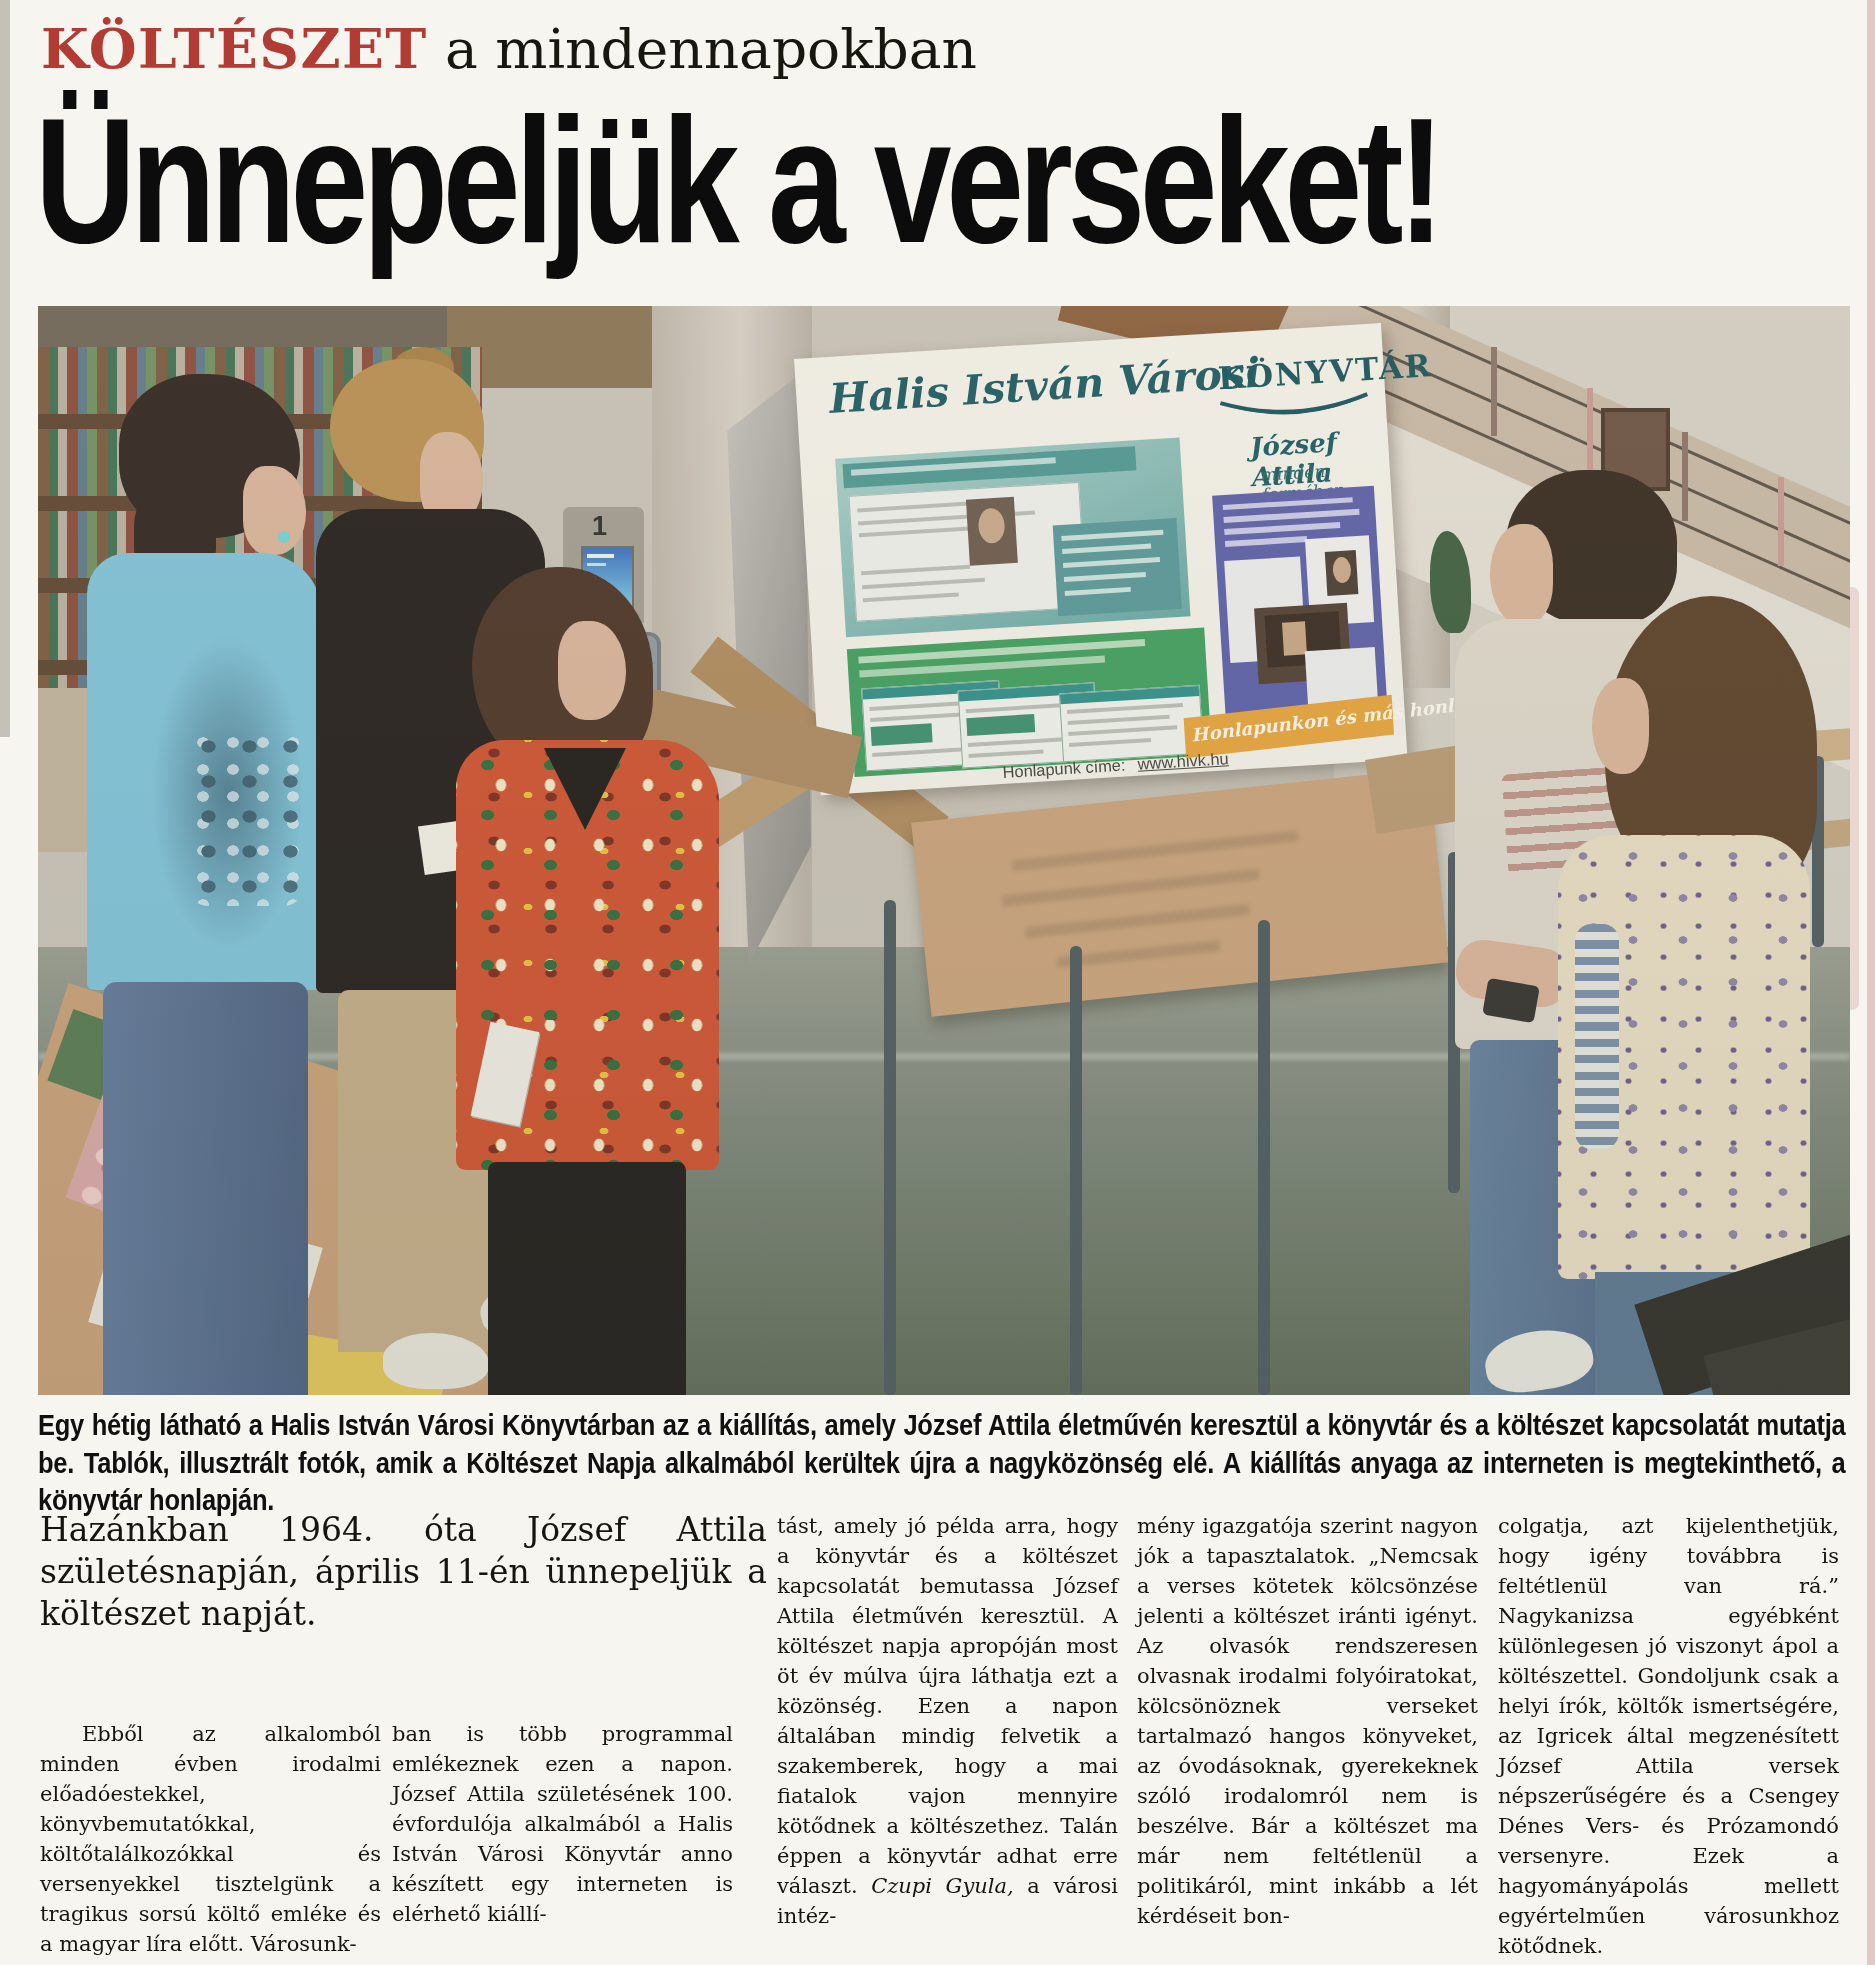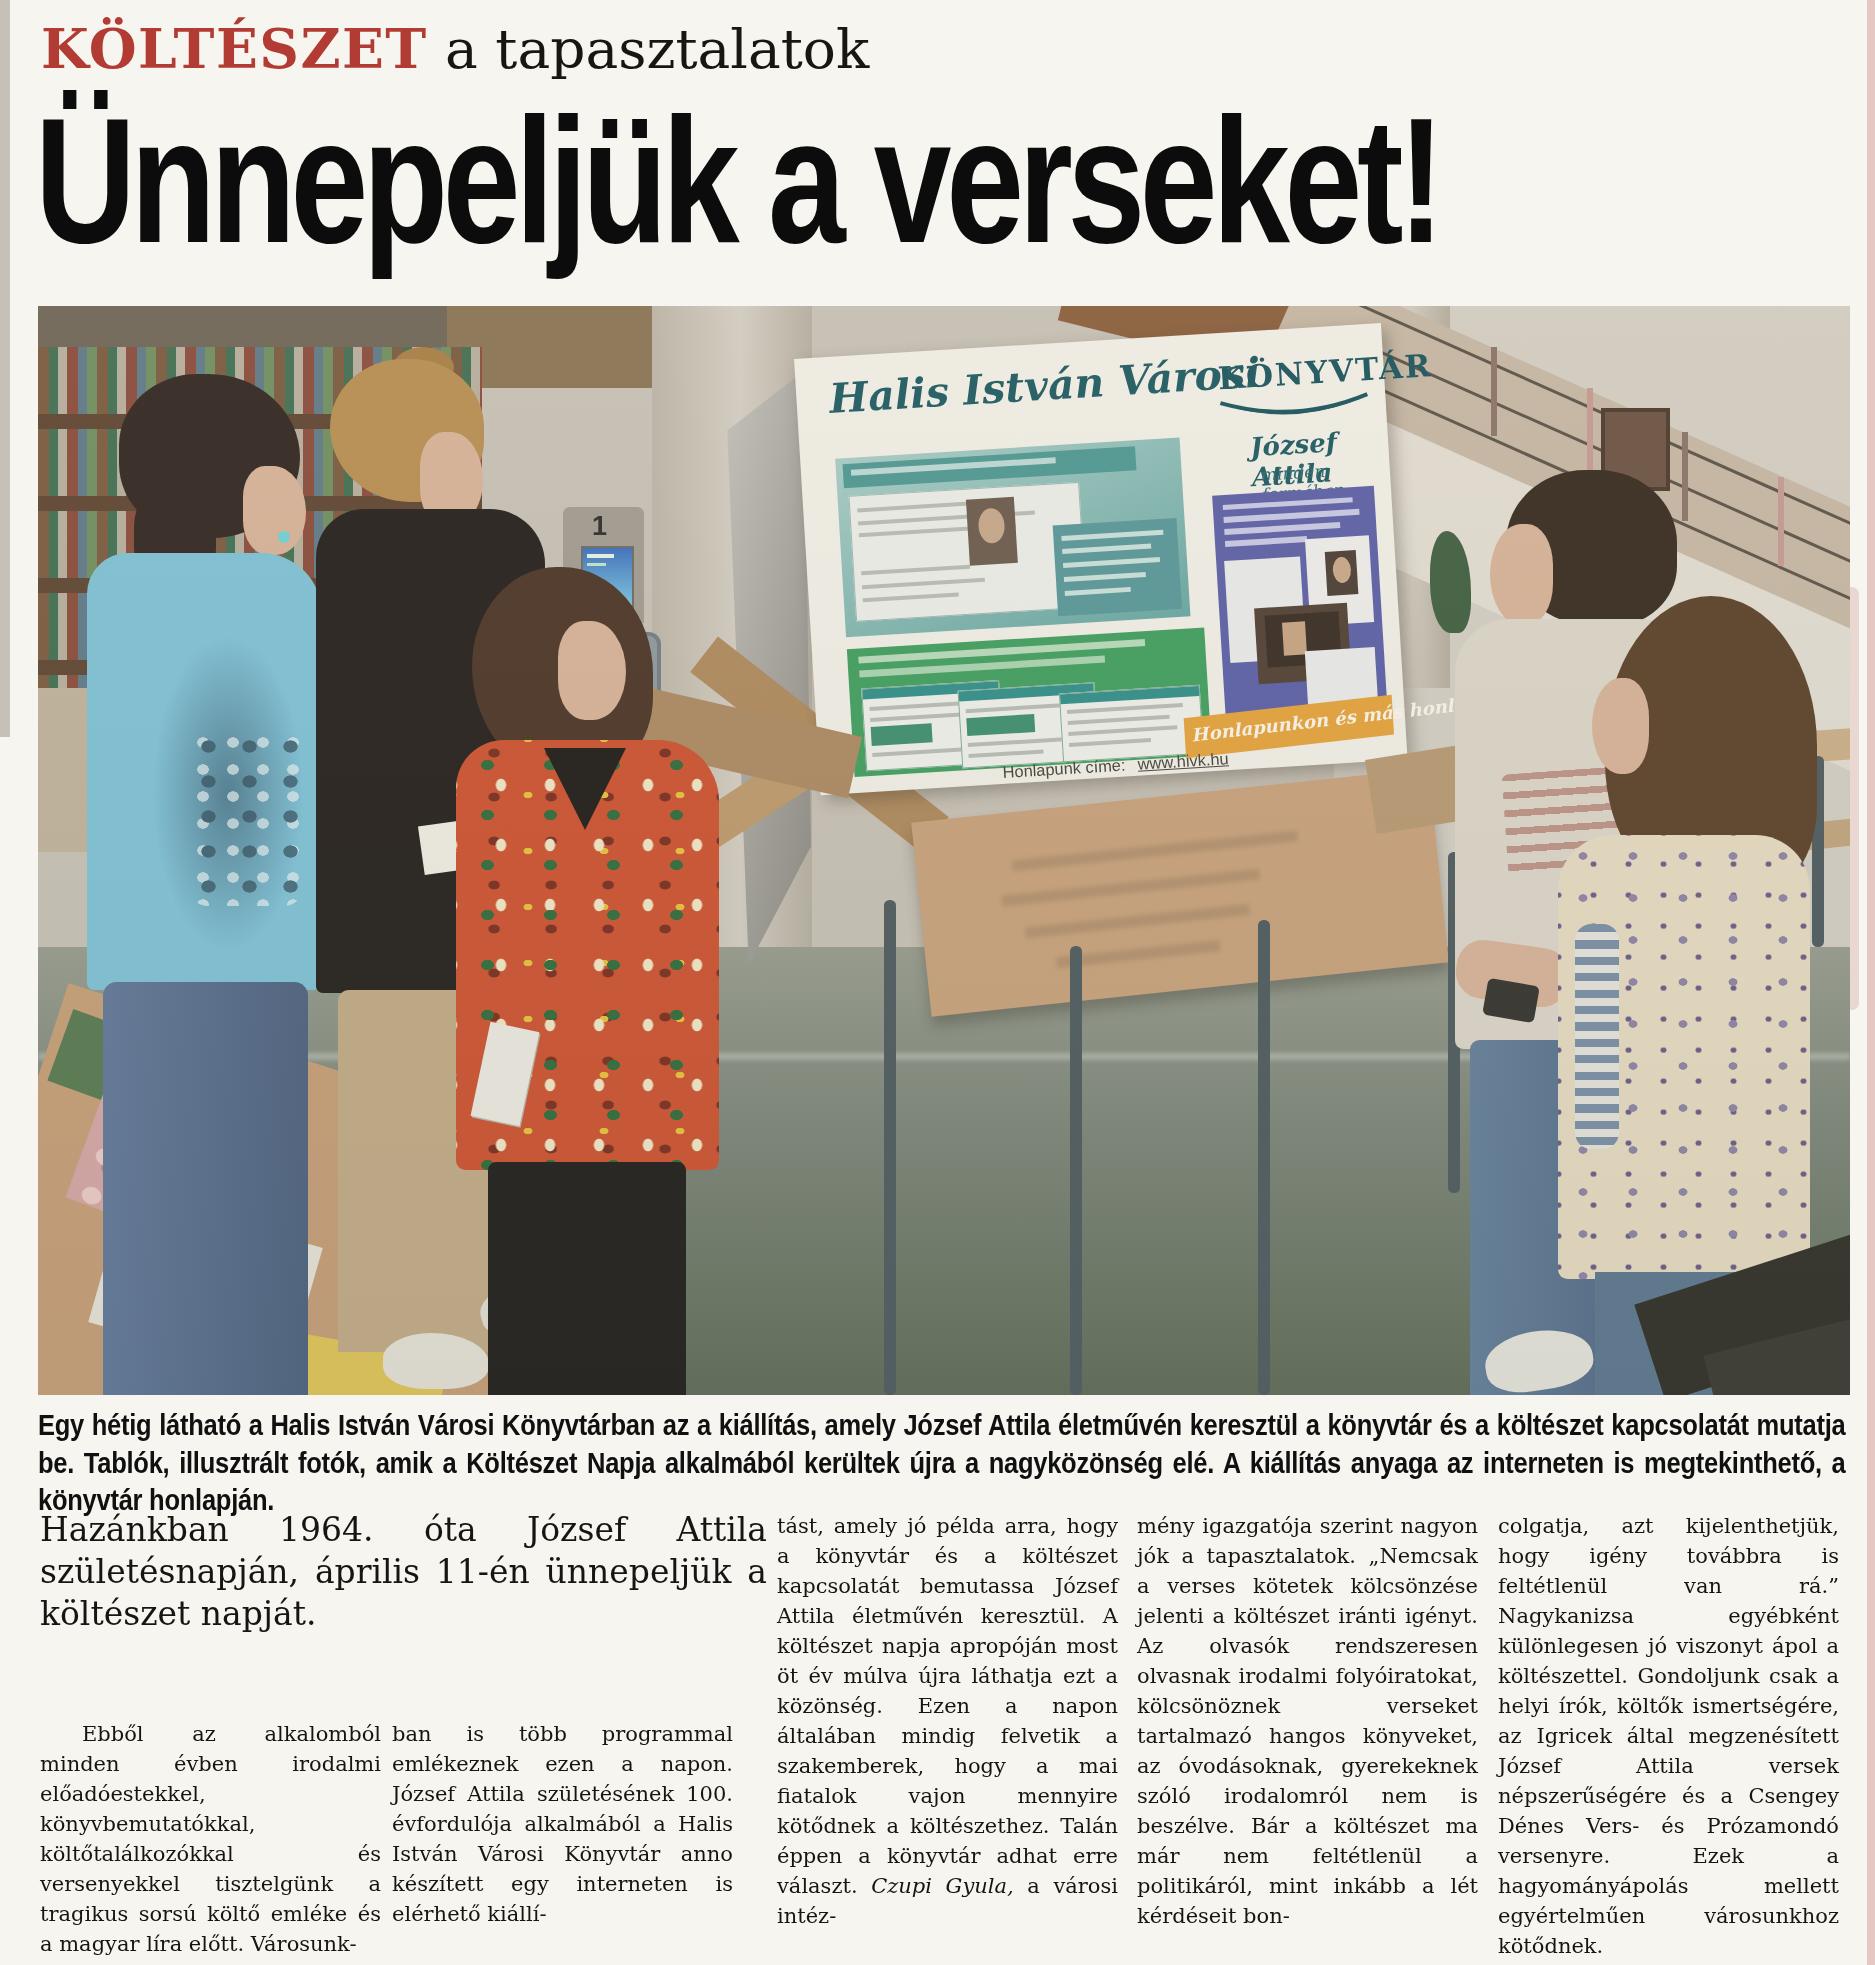--- a/index.html
+++ b/index.html
@@ -186,21 +186,21 @@
   .it{font-style:italic;}
 </style>
 </head>
 <body>
 
 <div class="abs" id="edge-left"></div>
 <div class="abs" id="edge-right"></div>
 <div class="abs" id="edge-smudge"></div>
 
 <div class="abs" id="kicker">
-  <span class="hl">KÖLTÉSZET</span><span class="rest"> a tapasztalatok</span>
+  <span class="hl">KÖLTÉSZET</span><span class="rest"> a mindennapokban</span>
 </div>
 
 <div class="abs" id="headline">Ünnepeljük a verseket!</div>
 
 <div class="abs" id="photo">
 
   <div class="abs ceil-l"></div>
   <div class="abs ceil-m"></div>
   <div class="abs ceil-r"></div>
   <div class="abs shelf-left"></div>

